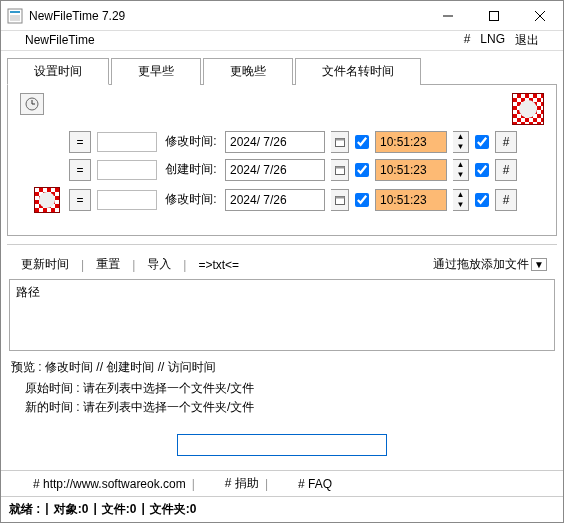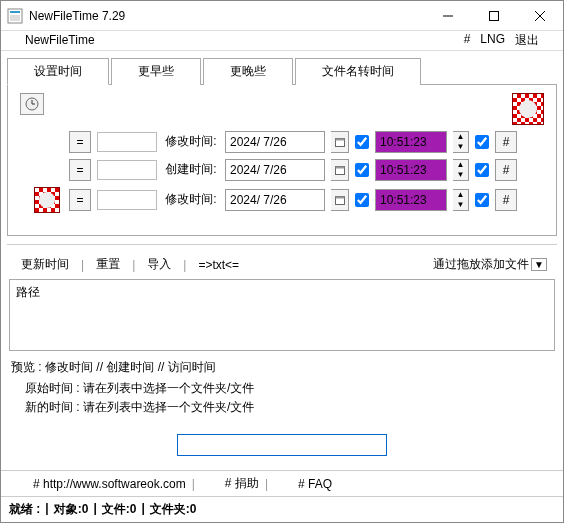--- a/index.html
+++ b/index.html
@@ -23,21 +23,21 @@
 .redicon.sm { width: 26px; height: 26px; }
 .redicon.sm::after { inset:4px; }
 .row { display: flex; align-items: center; gap: 6px; margin-bottom: 6px; padding-left: 55px; }
 .row.first { padding-left: 55px; }
 .row .eqbtn { width: 22px; height: 22px; border: 1px solid #999; background: #f4f4f4; display:flex;align-items:center;justify-content:center; cursor: pointer; }
 .row .spacer { width: 60px; height: 20px; border: 1px solid #bbb; background:#fff; }
 .row .label { width: 56px; text-align: center; }
 .row .date { width: 100px; height: 22px; border: 1px solid #999; padding: 2px 4px; background:#fff; display:flex;align-items:center; }
 .row .dateico { width: 18px; height: 22px; border: 1px solid #999; border-left:none; background: #f4f4f4; display:flex;align-items:center;justify-content:center; cursor:pointer; }
 .row .chk { width: 14px; height: 14px; }
-.row .time { width: 72px; height: 22px; border: 1px solid #999; padding: 2px 4px; background:#a21caf; display:flex;align-items:center; }
+.row .time { width: 72px; height: 22px; border: 1px solid #999; padding: 2px 4px; background:#fdba74; display:flex;align-items:center; }
 .row .spin { width: 16px; height: 22px; border: 1px solid #999; border-left:none; background: #f4f4f4; display:flex; flex-direction:column; cursor:pointer; }
 .row .spin div { flex:1; display:flex;align-items:center;justify-content:center; font-size:8px; line-height:1; }
 .row .hashbtn { width: 22px; height: 22px; border: 1px solid #999; background: #f4f4f4; display:flex;align-items:center;justify-content:center; cursor:pointer; }
 .row.withred { padding-left: 20px; }
 .row.withred .redslot { width: 29px; }
 .divider { height: 1px; background: #ccc; margin: 8px 6px; }
 .toolbar2 { display: flex; align-items: center; gap: 12px; padding: 2px 16px; }
 .toolbar2 .l { display:flex; gap: 4px; align-items:center; }
 .toolbar2 .l span { cursor:pointer; padding: 2px 4px; }
 .toolbar2 .l .sep { color:#999; cursor:default; }

